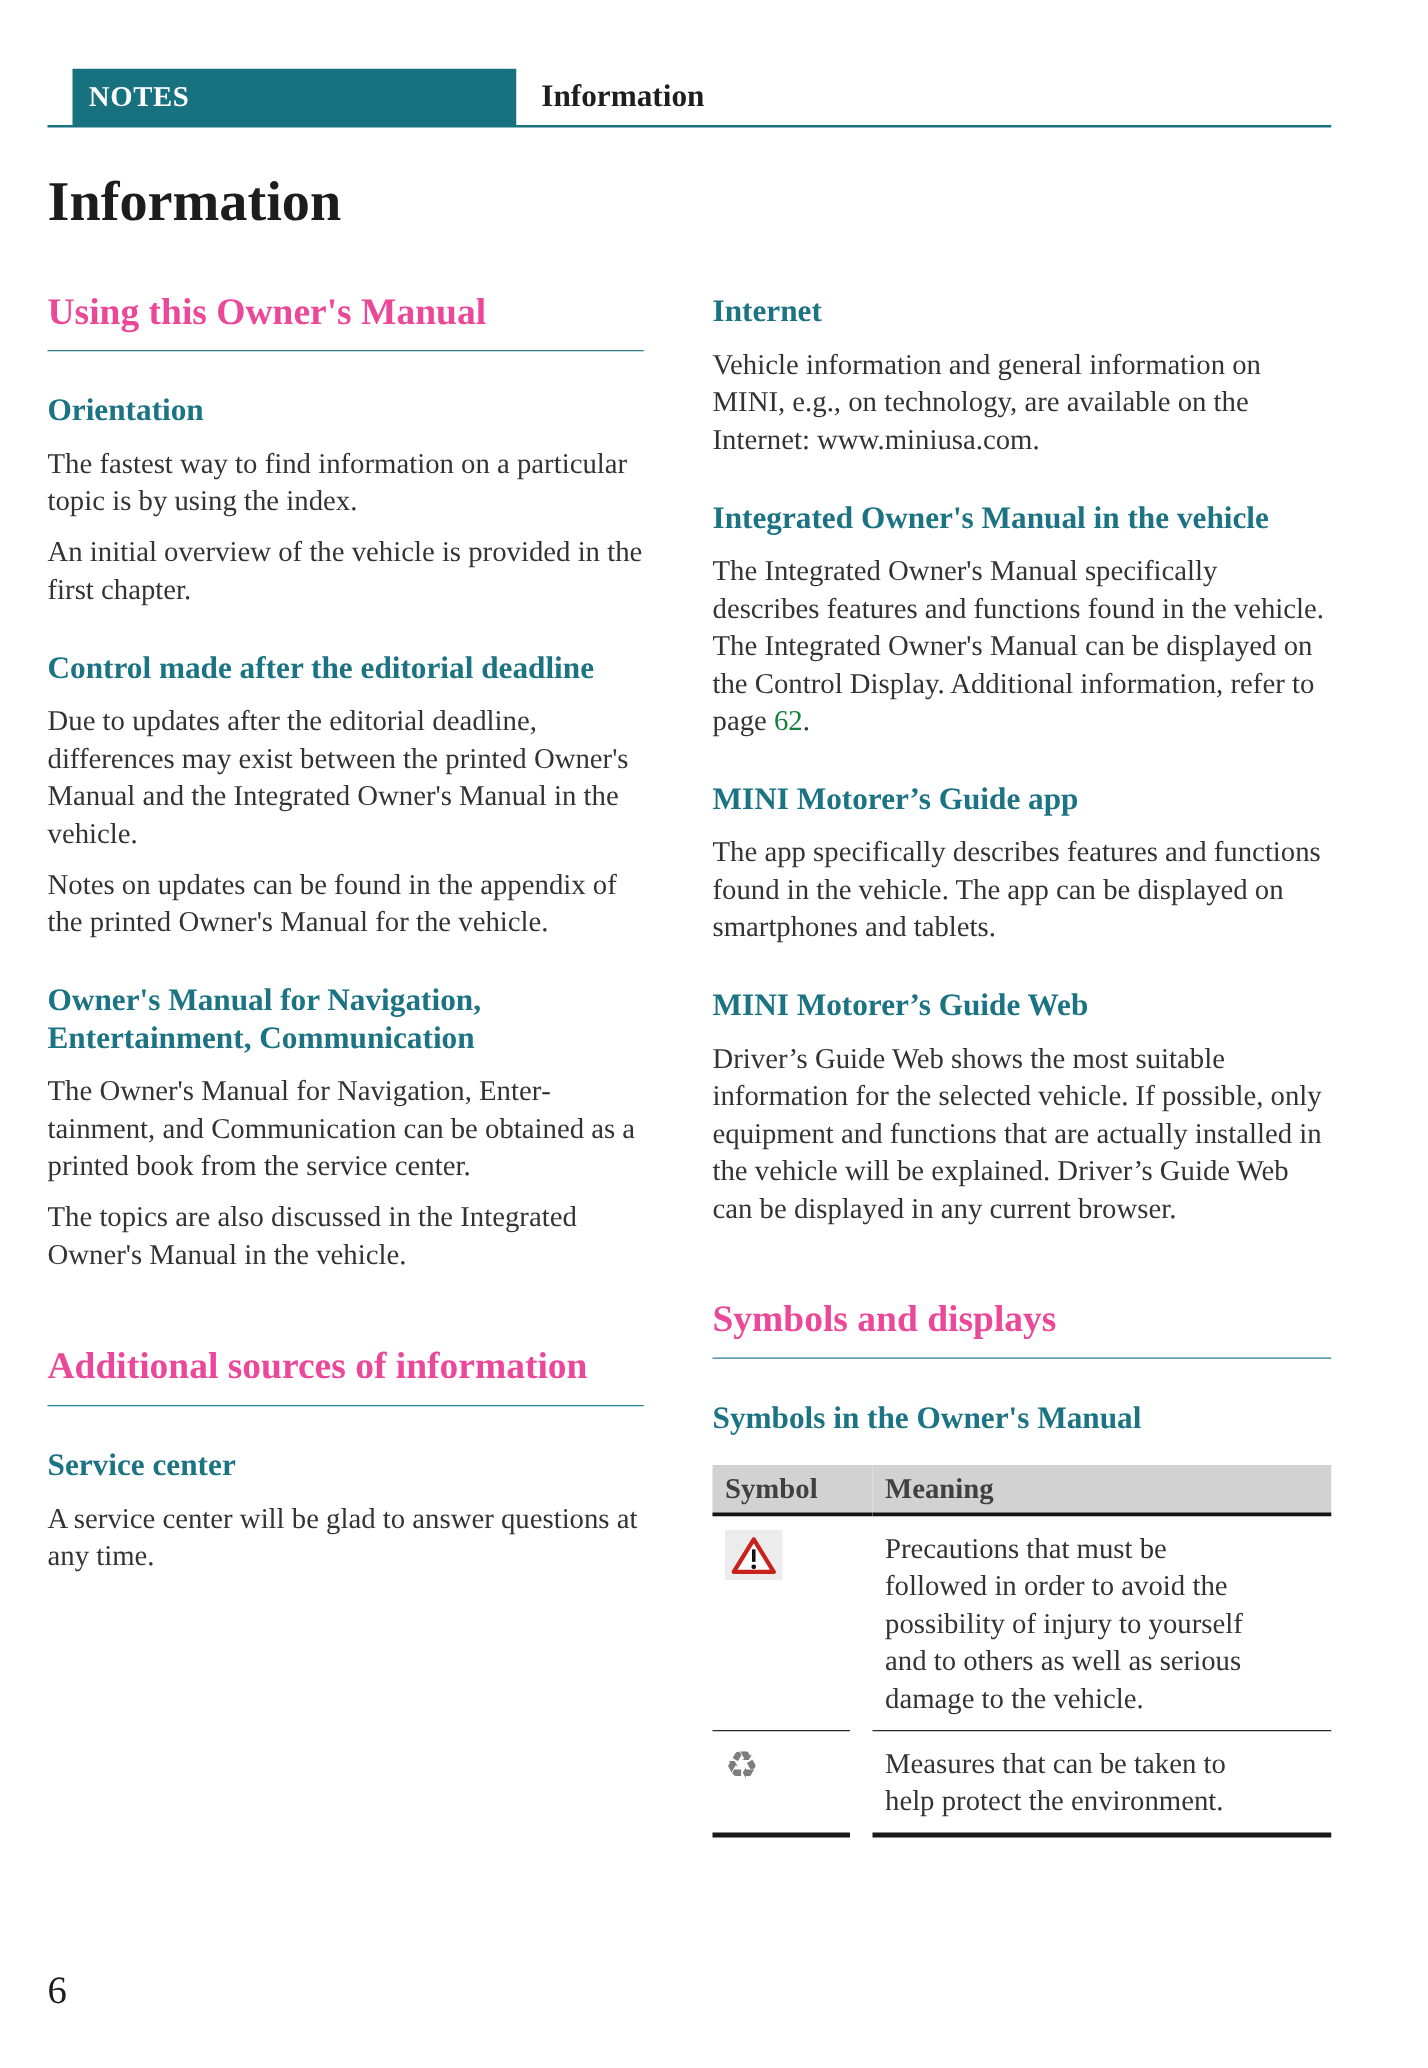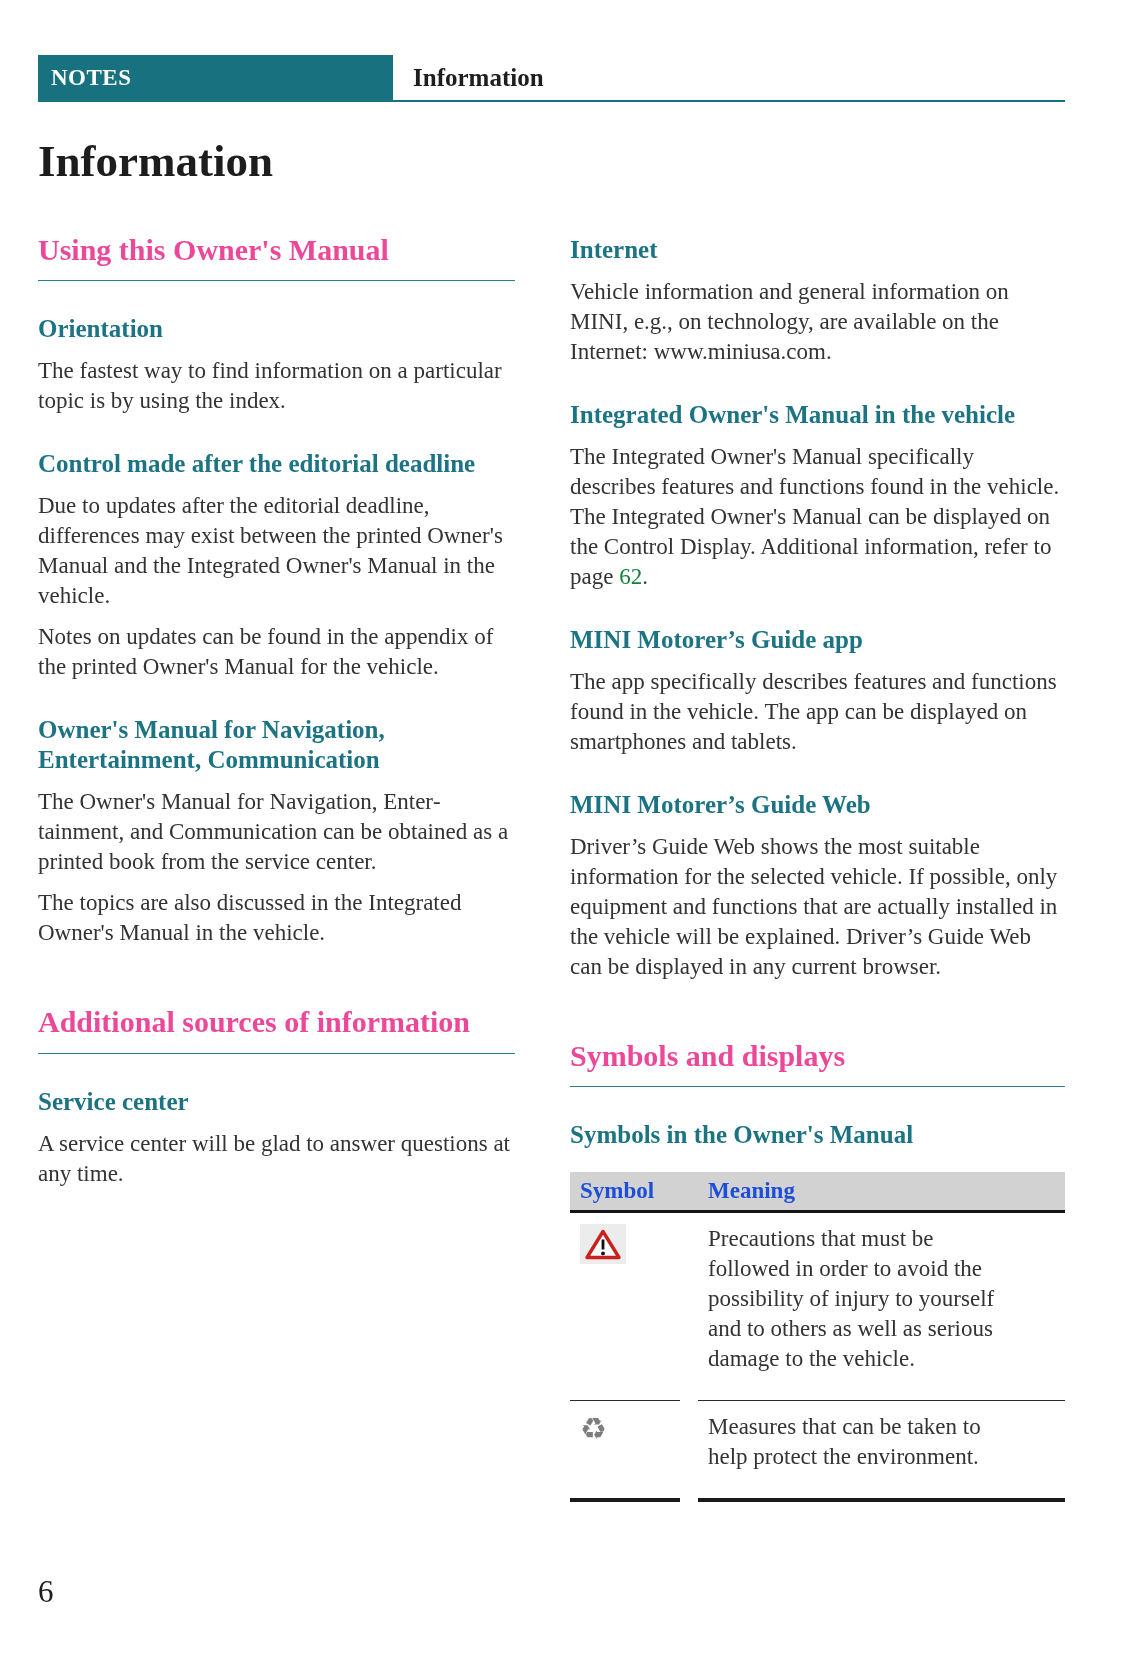--- a/index.html
+++ b/index.html
@@ -7,21 +7,21 @@
     width:1142px;height:1654px;position:relative;
     font-family:"Liberation Serif","DejaVu Serif",serif;
     color:#333333;
     -webkit-font-smoothing:antialiased;
   }
   .page{position:relative;width:1142px;height:1654px;overflow:hidden;}
   .content{padding:55px 77px 0 38px;}
 
   
   .runhead{display:flex;align-items:stretch;height:45px;border-bottom:2px solid #18717f;}
-  .banner{width:355px;background:#18717f;display:flex;align-items:center;padding-left:13px;box-sizing:border-box;}
+  .banner{width:355px;background:#18717f;display:flex;align-items:center;padding-left:13px;box-sizing:border-box;margin-left:20px;}
   .banner span{color:#ffffff;font-weight:bold;font-size:23px;letter-spacing:0.5px;}
   .chapter{display:flex;align-items:center;margin-left:20px;font-weight:bold;font-size:25px;color:#1e1e1e;}
 
   
   h1.title{margin:34px 0 0 0;font-size:45px;line-height:1.15;font-weight:bold;color:#1d1d1d;}
 
   
   .cols{display:flex;margin-top:44px;}
   .col-left{width:477px;margin-right:55px;}
   .col-right{width:495px;}
@@ -32,26 +32,26 @@
   }
   h2.sec.spaced{margin-top:56px;}
   h3.sub{margin:33px 0 12px 0;font-size:25px;line-height:1.2;font-weight:bold;color:#1b7383;}
   h3.sub.first{margin-top:3px;}
   p.body{margin:0 0 11px 0;font-size:23px;line-height:30px;color:#333333;}
   a.pagelink{color:#15803d;text-decoration:none;cursor:pointer;}
 
   
   table.symbols{border-collapse:separate;border-spacing:0;width:100%;margin-top:22px;}
   table.symbols th{
-    background:#d2d2d2;text-align:left;font-size:23px;font-weight:bold;color:#1d4ed8;
+    background:#d2d2d2;text-align:left;font-size:23px;font-weight:bold;color:#404040;
     padding:6px 0 6px 10px;border-bottom:3px solid #141414;
   }
   table.symbols th.col-symbol{width:100px;}
   table.symbols th.col-gap{width:18px;padding:6px 0;}
-  table.symbols td{vertical-align:top;font-size:23px;line-height:30px;padding:11px 0 26px 10px;}
+  table.symbols td{vertical-align:top;font-size:23px;line-height:30px;padding:11px 0 10px 10px;}
   table.symbols td.gap{padding:11px 0 10px 0;}
   table.symbols tr.divided td.sym,
   table.symbols tr.divided td.meaning{border-bottom:1.5px solid #2a2a2a;}
   table.symbols tr.last td.sym,
   table.symbols tr.last td.meaning{border-bottom:4px solid #1a1a1a;}
   td.meaning{padding-right:52px !important;}
 
   .warn-box{display:inline-flex;align-items:center;justify-content:center;width:46px;height:40px;background:#ececec;}
   .recycle{font-family:"DejaVu Sans",sans-serif;font-size:30px;color:#7d7d7d;line-height:1;display:inline-block;padding-top:2px;}
 
@@ -74,20 +74,21 @@
     <h1 class="title">Information</h1>
 
     <div class="cols">
 
       <div class="col-left">
 
         <h2 class="sec">Using this Owner's Manual</h2>
 
         <h3 class="sub">Orientation</h3>
         <p class="body">The fastest way to find information on a particular topic is by using the index.</p>
+        <p class="body">An initial overview of the vehicle is pro­vided in the first chapter.</p>
 
         <h3 class="sub">Control made after the editorial deadline</h3>
         <p class="body">Due to updates after the editorial deadline, differences may exist between the printed Owner's Manual and the Integrated Owner's Manual in the vehicle.</p>
         <p class="body">Notes on updates can be found in the ap­pendix of the printed Owner's Manual for the vehicle.</p>
 
         <h3 class="sub">Owner's Manual for Navigation, Entertainment, Communication</h3>
         <p class="body">The Owner's Manual for Navigation, Enter­tainment, and Communication can be ob­tained as a printed book from the service center.</p>
         <p class="body">The topics are also discussed in the Integrated Owner's Manual in the vehicle.</p>
 
         <h2 class="sec spaced">Additional sources of informa­tion</h2>

